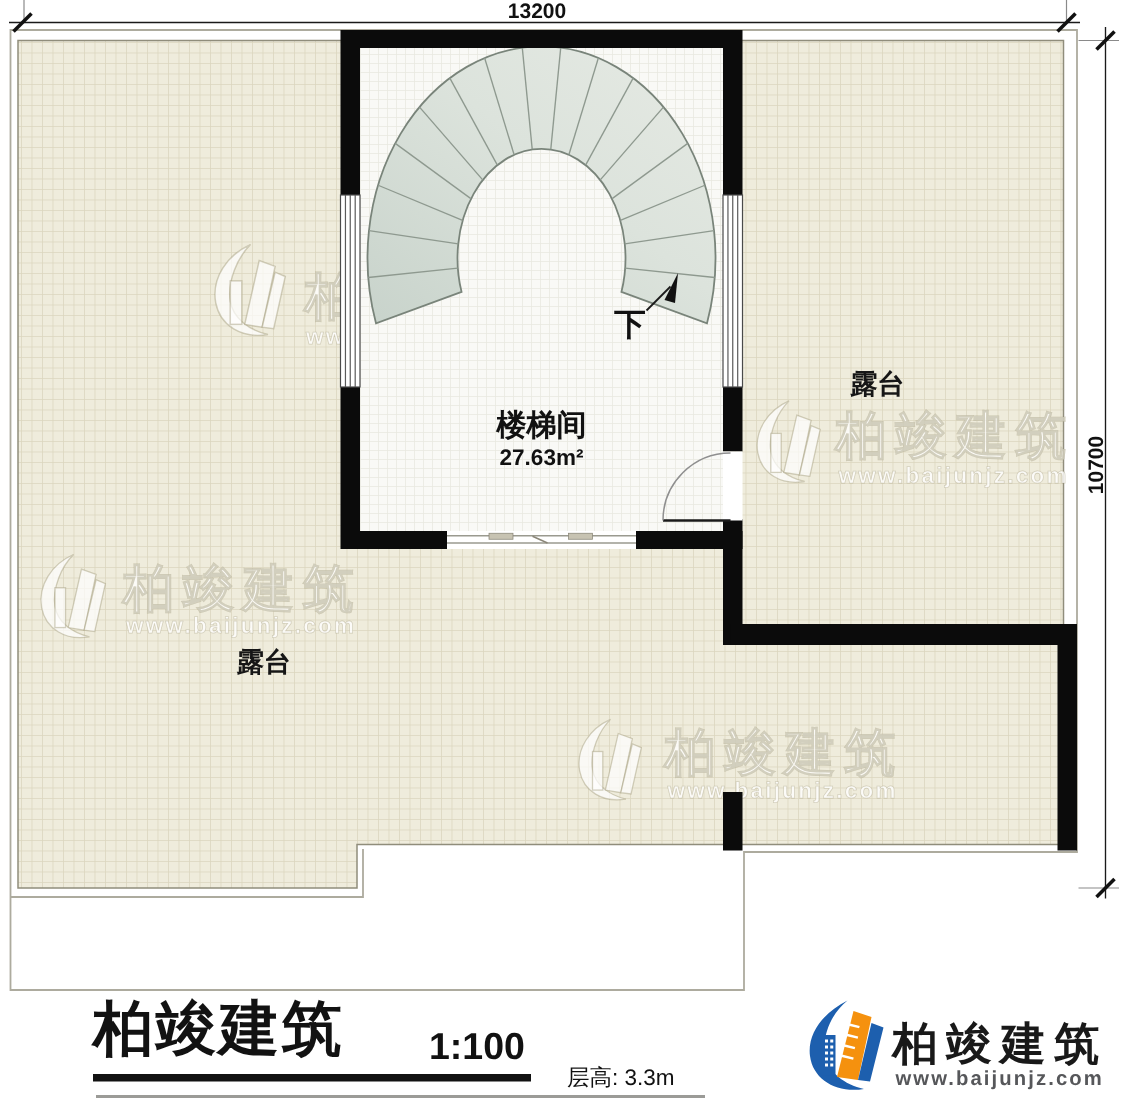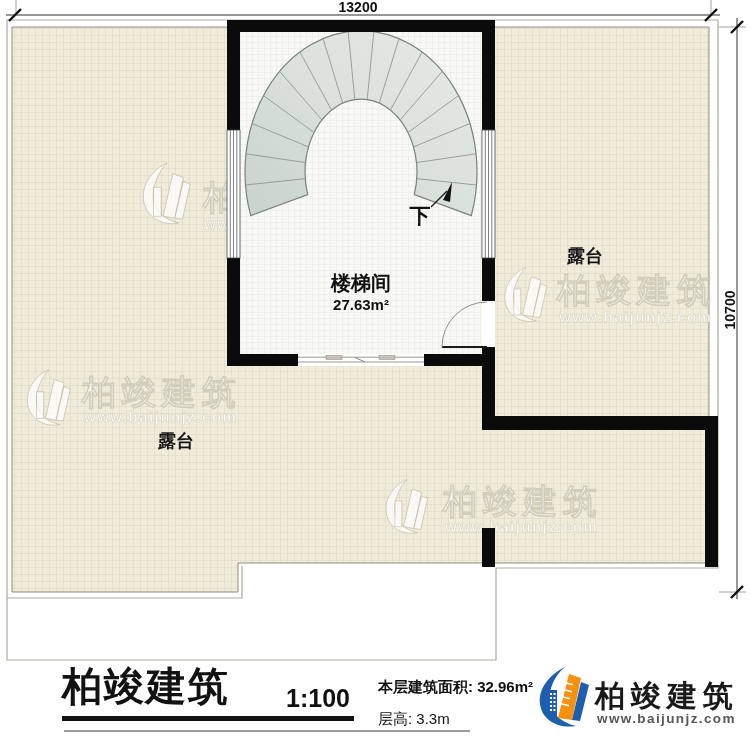--- a/index.html
+++ b/index.html
@@ -182,21 +182,20 @@
       <line x1="731" y1="33" x2="743" y2="21" stroke="#111" stroke-width="2.4"></line>
       <line x1="731" y1="598" x2="743" y2="586" stroke="#111" stroke-width="2.4"></line>
       <text class="dim-text" x="731" y="314" text-anchor="middle" transform="rotate(-90 731 310)">10700</text>
     </g>
   </svg>
 
   <div class="title-main">柏竣建筑</div>
   <div class="title-underline"></div>
   <div class="title-thinline"></div>
   <div class="title-scale">1:100</div>
-  <div class="title-info">本层建筑面积: 32.96m²</div>
   <div class="title-info2">层高: 3.3m</div>
 
   <svg class="logo-svg" width="219" height="80" viewBox="0 0 219 80">
     <g>
       <path d="M34,8 C18,16 7,30 9,45 C11,61 27,70 45,67 C32,64 21,56 19,44 C17,30 24,16 34,8 Z" fill="#1d5fae"></path>
       <polygon points="27,59 38,15 50,19 41,61" fill="#f5910e"></polygon>
       <polygon points="41,61 50,23 58,26 49,62" fill="#1d5fae"></polygon>
       <rect x="17" y="31" width="9" height="27" fill="#1d5fae"></rect>
       <g fill="#ffffff">
         <rect x="19" y="34" width="2" height="2"></rect>

